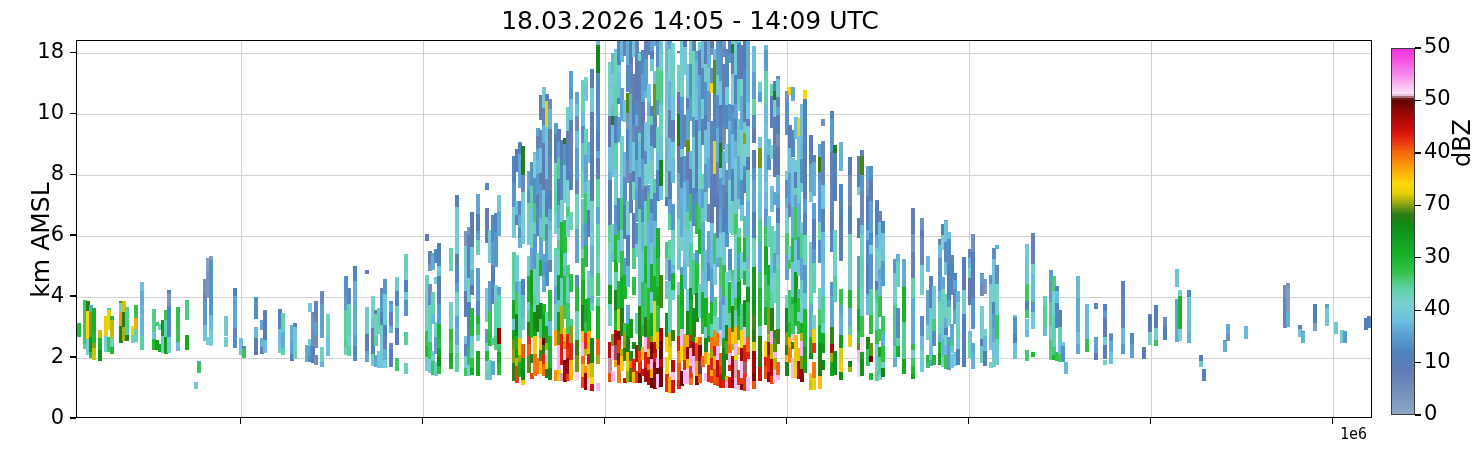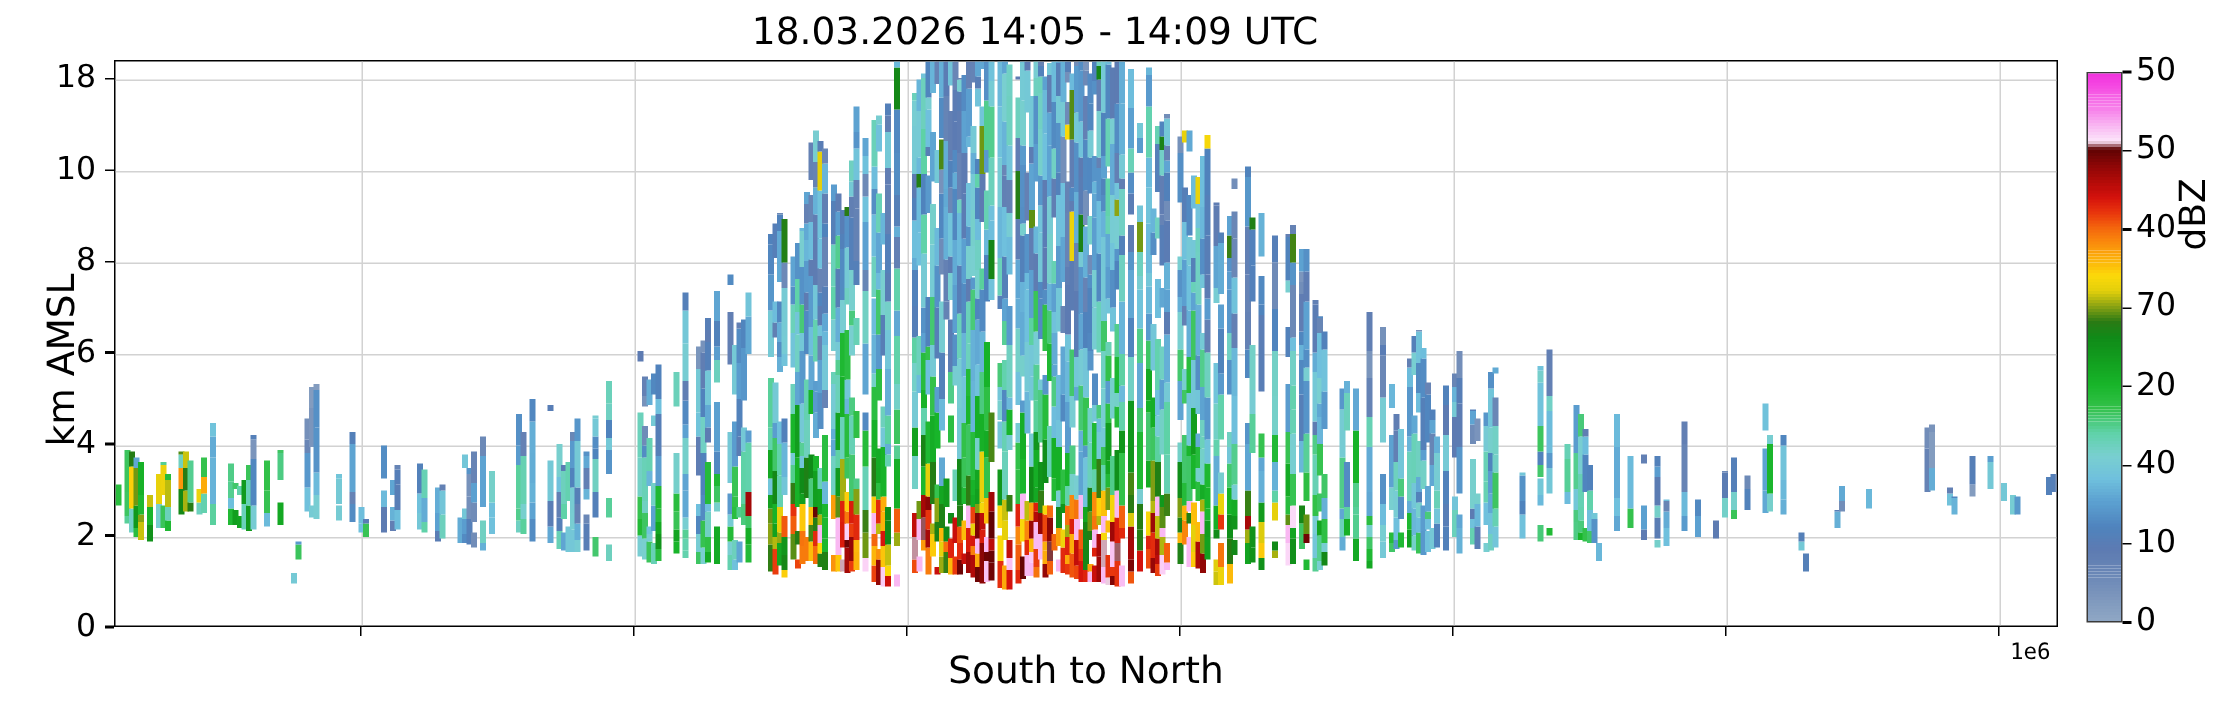--- a/index.html
+++ b/index.html
@@ -2549,21 +2549,20 @@
 
   <div id="xaxis">
       <div class="xtick-mark" style="left: 240px;"></div>
       <div class="xtick-mark" style="left: 422px;"></div>
       <div class="xtick-mark" style="left: 604px;"></div>
       <div class="xtick-mark" style="left: 786px;"></div>
       <div class="xtick-mark" style="left: 968px;"></div>
       <div class="xtick-mark" style="left: 1150px;"></div>
       <div class="xtick-mark" style="left: 1332px;"></div>
     </div>
-  <div class="xlabel">South to North</div>
   <div class="xoffset">1e6</div>
 
   <div class="cbar-wrap">
     <div class="cbar" id="cbar">
         <div class="cseg" style="bottom: 0px; height: 2.83889px; background: rgb(142, 166, 196);"></div>
         <div class="cseg" style="bottom: 2.03889px; height: 2.83889px; background: rgb(140, 164, 195);"></div>
         <div class="cseg" style="bottom: 4.07778px; height: 2.83889px; background: rgb(137, 162, 194);"></div>
         <div class="cseg" style="bottom: 6.11667px; height: 2.83889px; background: rgb(135, 160, 193);"></div>
         <div class="cseg" style="bottom: 8.15556px; height: 2.83889px; background: rgb(133, 158, 192);"></div>
         <div class="cseg" style="bottom: 10.1944px; height: 2.83889px; background: rgb(130, 156, 191);"></div>
@@ -2744,21 +2743,21 @@
       </div>
   </div>
   <div id="cticks">
       <div class="ctick-mark" style="top: 414.4px;"></div>
       <div class="ctick-label" style="top: 401px;">0</div>
       <div class="ctick-mark" style="top: 361.971px;"></div>
       <div class="ctick-label" style="top: 348.571px;">10</div>
       <div class="ctick-mark" style="top: 309.543px;"></div>
       <div class="ctick-label" style="top: 296.143px;">40</div>
       <div class="ctick-mark" style="top: 257.114px;"></div>
-      <div class="ctick-label" style="top: 243.714px;">20</div>
+      <div class="ctick-label" style="top: 243.714px;">30</div>
       <div class="ctick-mark" style="top: 204.686px;"></div>
       <div class="ctick-label" style="top: 191.286px;">70</div>
       <div class="ctick-mark" style="top: 152.257px;"></div>
       <div class="ctick-label" style="top: 138.857px;">40</div>
       <div class="ctick-mark" style="top: 99.8286px;"></div>
       <div class="ctick-label" style="top: 86.4286px;">50</div>
       <div class="ctick-mark" style="top: 47.4px;"></div>
       <div class="ctick-label" style="top: 34px;">50</div>
     </div>
   <div class="cbar-title">dBZ</div>

